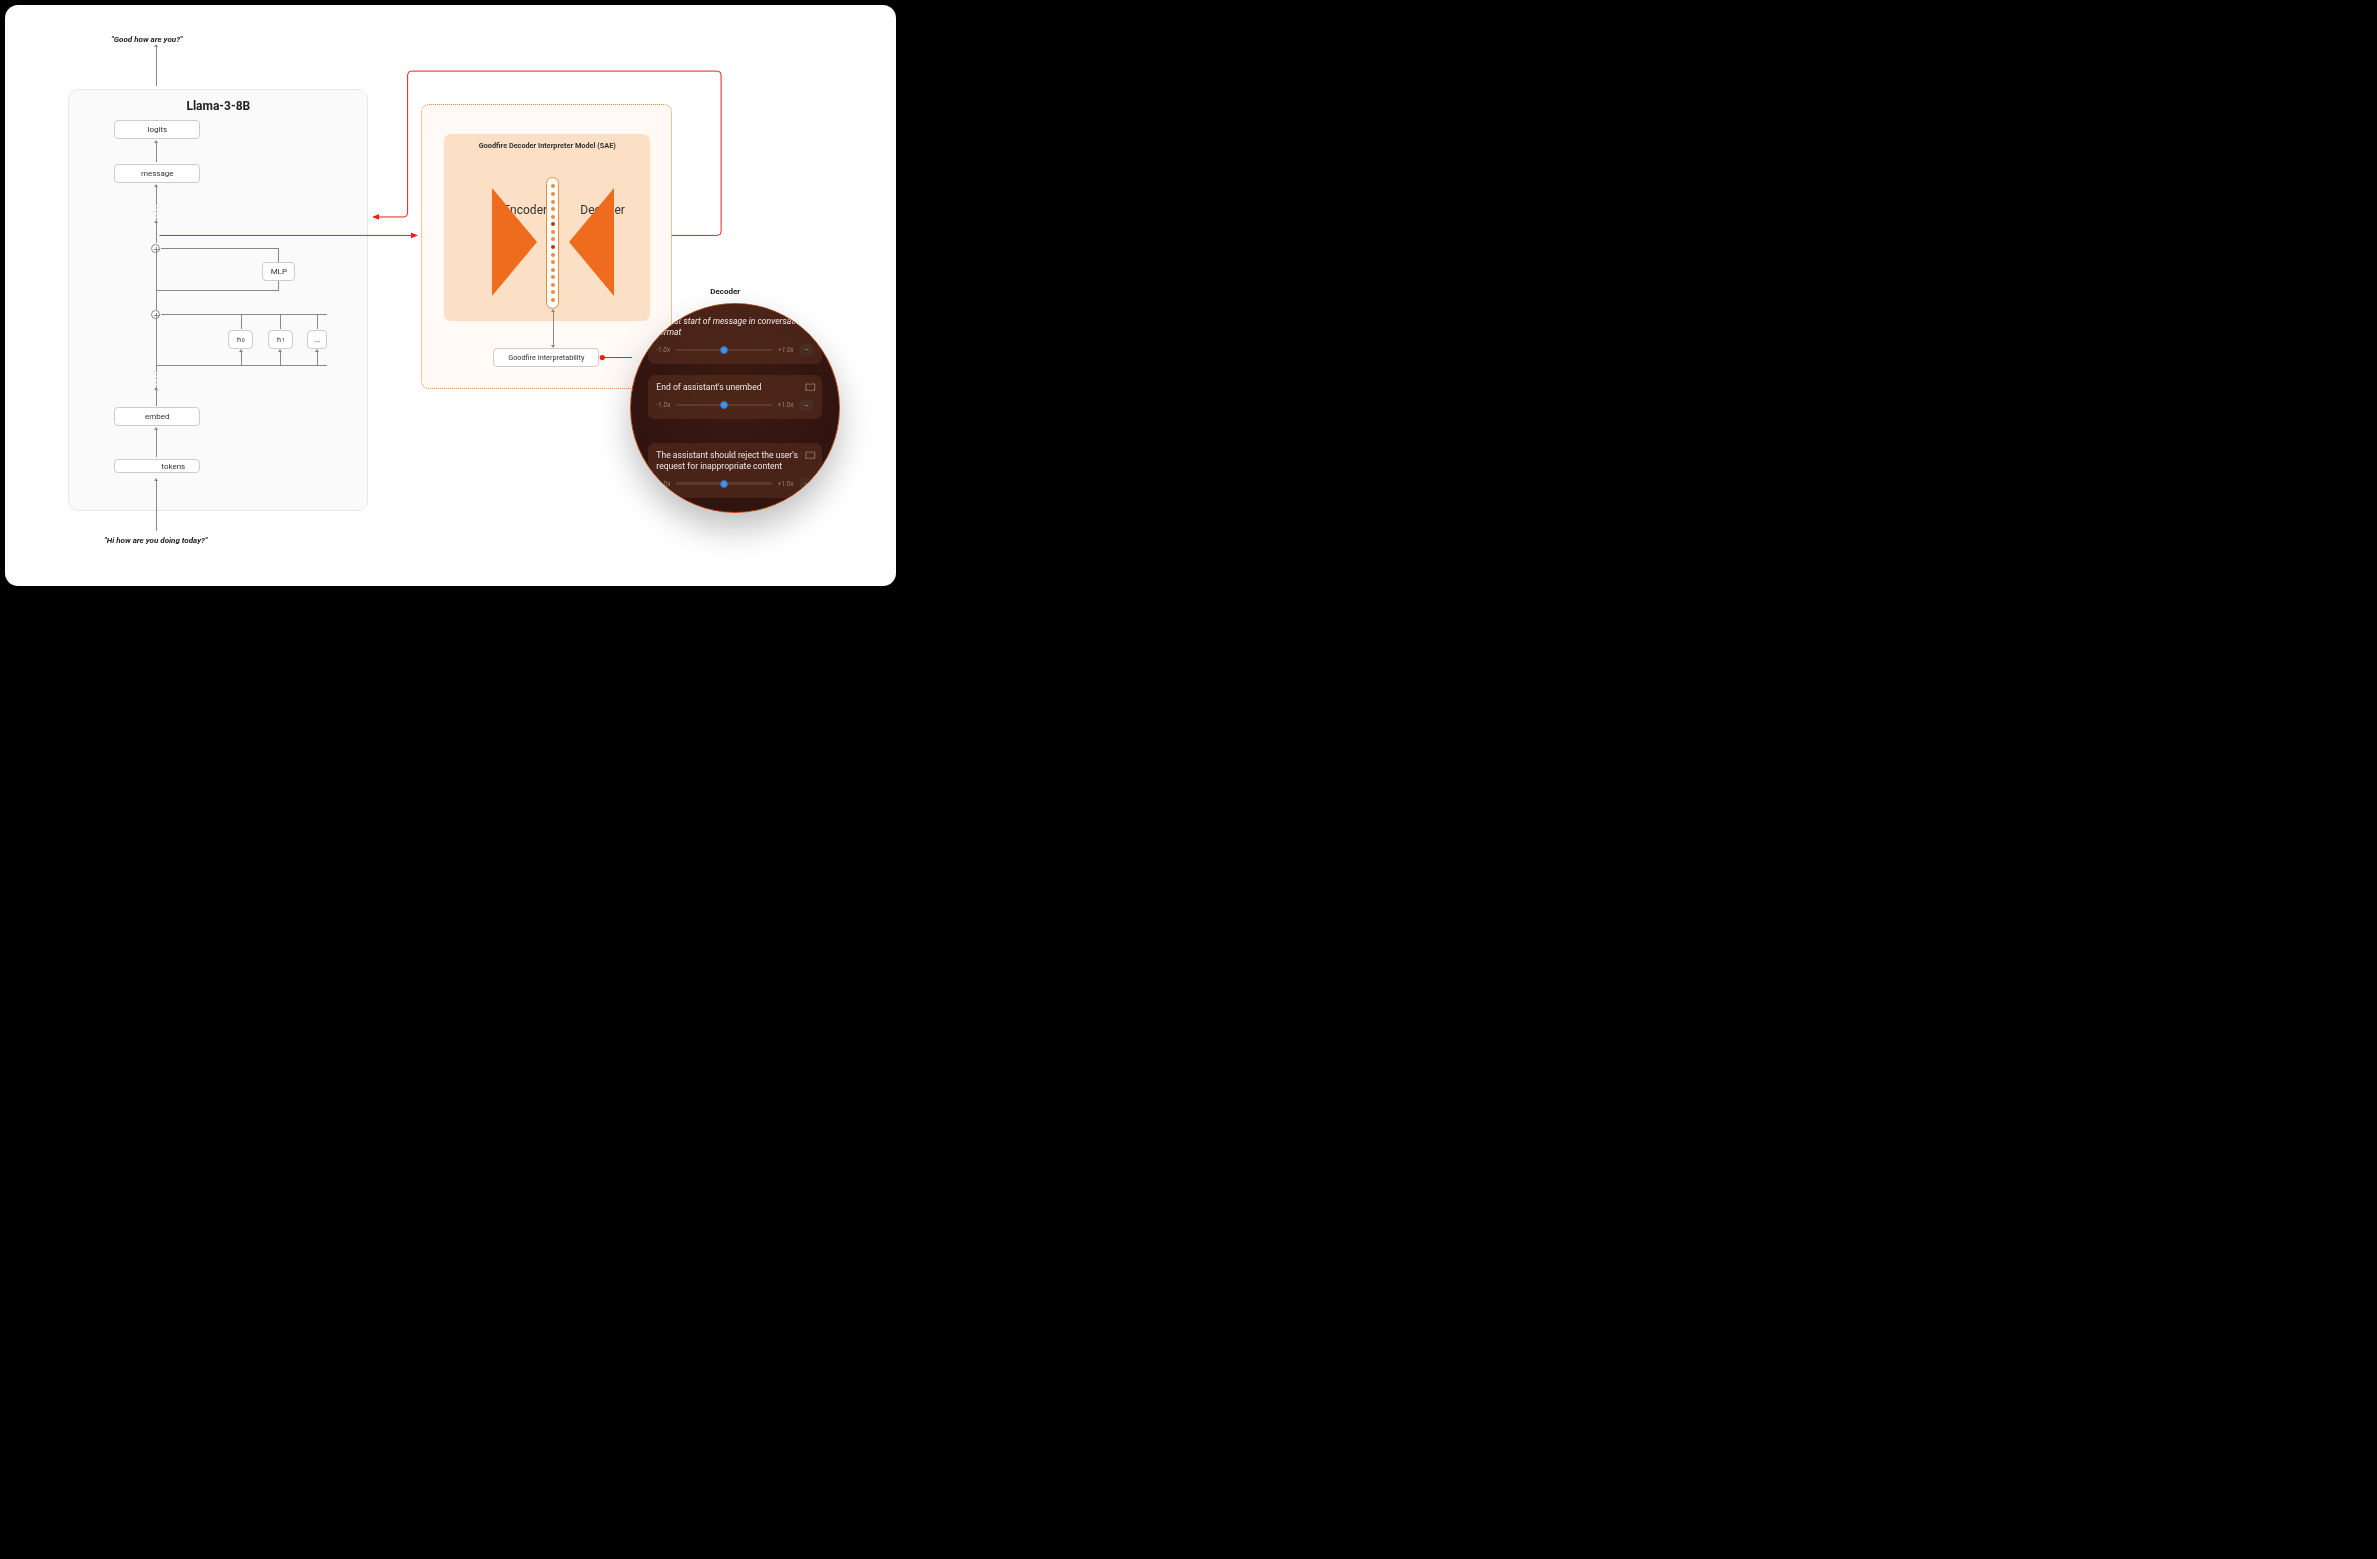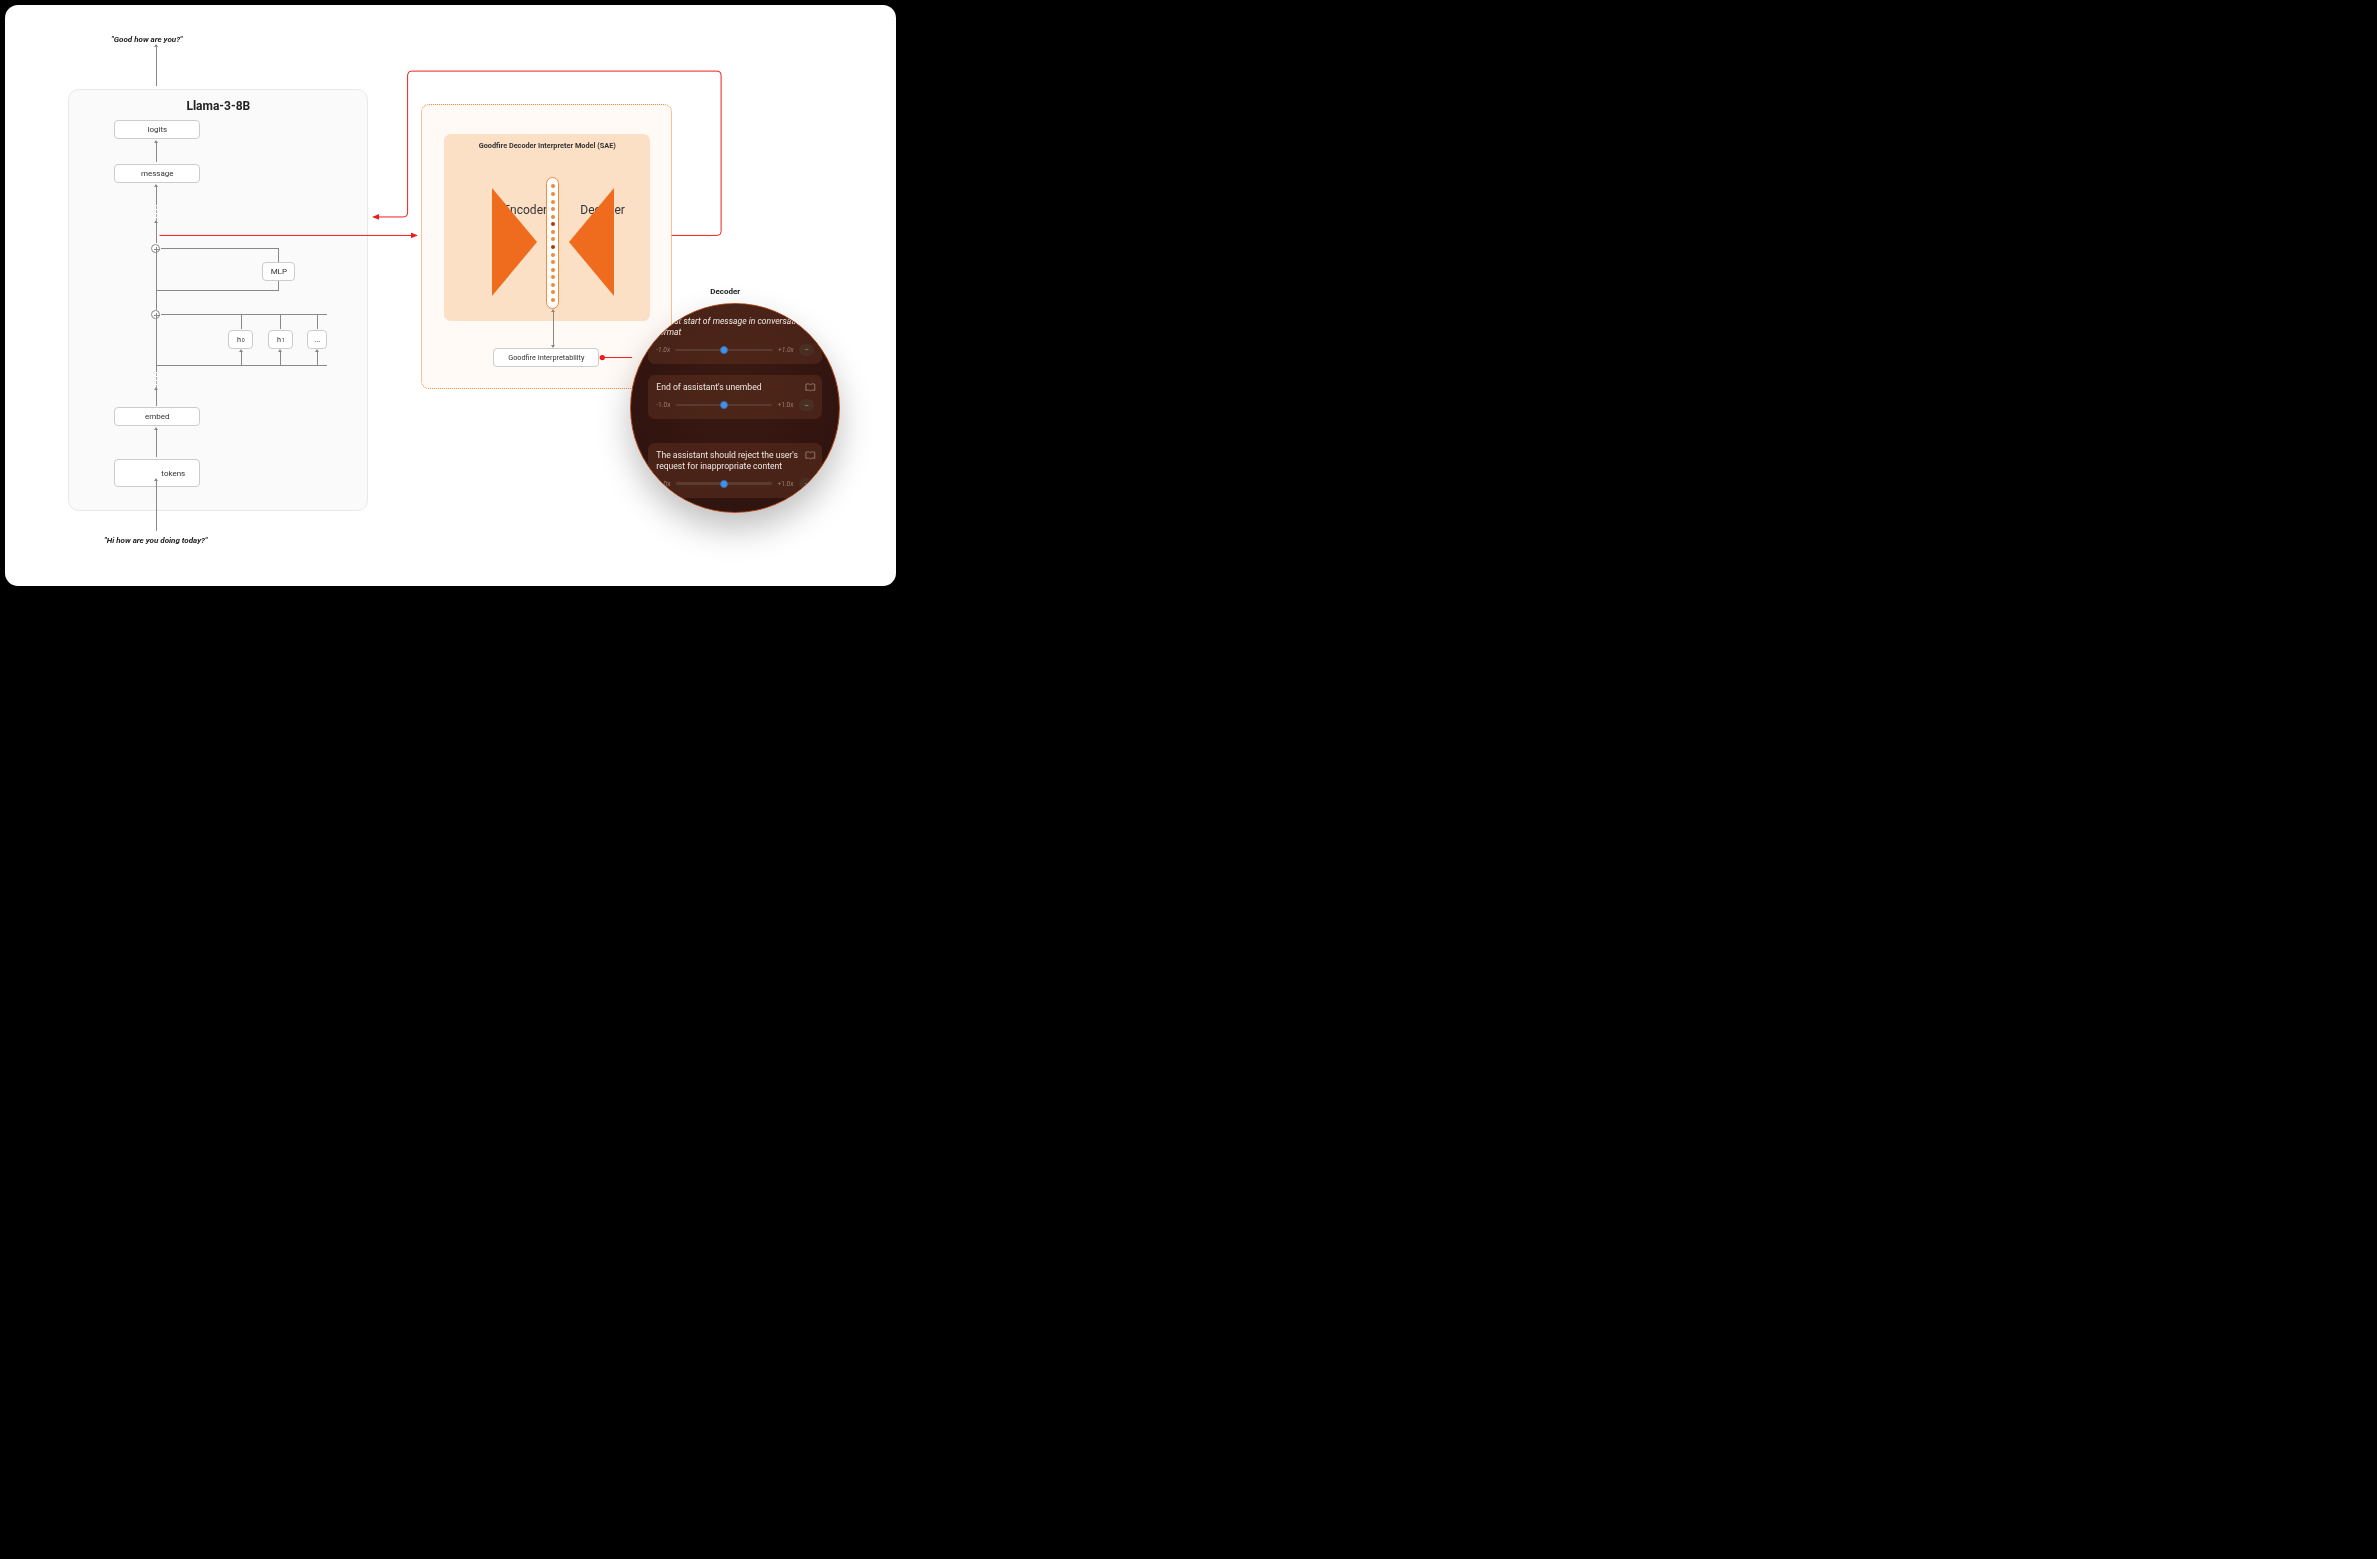--- a/index.html
+++ b/index.html
@@ -264,21 +264,21 @@
   <div class="box" style="left:223px; top:325px; width:25px; height:18.5px; font-size:7.3px;">
       <span>h</span>
       <sub style="font-size:5.3px; margin-left:0.7px;">0</sub>
     </div>
   <div class="box" style="left:263px; top:325px; width:25px; height:18.5px; font-size:7.3px;">
       <span>h</span>
       <sub style="font-size:5.3px; margin-left:0.7px;">1</sub>
     </div>
   <div class="box" style="left:302px; top:325px; width:20px; height:18.5px;">...</div>
   <div class="box" style="left:109px; top:402px; width:86px; height:18.5px;">embed</div>
-  <div class="box" style="left:109px; top:454px; width:86px; height:28px;padding-left:32px;">tokens</div>
+  <div class="box" style="left:109px; top:454px; width:86px; height:14px;padding-left:32px;">tokens</div>
 
   <div class="v-arrow" style="left:151px; top:137px; height:20px;"></div>
   <div class="v-arrow" style="left:151px; top:181px; height:18.5px;"></div>
   <div class="dashed-gap" style="left:151px; top:201px; height:14.5px;"></div>
   <div class="v-arrow" style="left:151px; top:217px; height:21px;"></div>
 
   <div class="add-circ" style="left:146px; top:239px;"></div>
 
   <div class="thinline" style="left:156px; top:243px; width:117px; height:0.7px;"></div>
   <div class="thinline" style="left:273px; top:243px; width:0.7px; height:14px;"></div>

